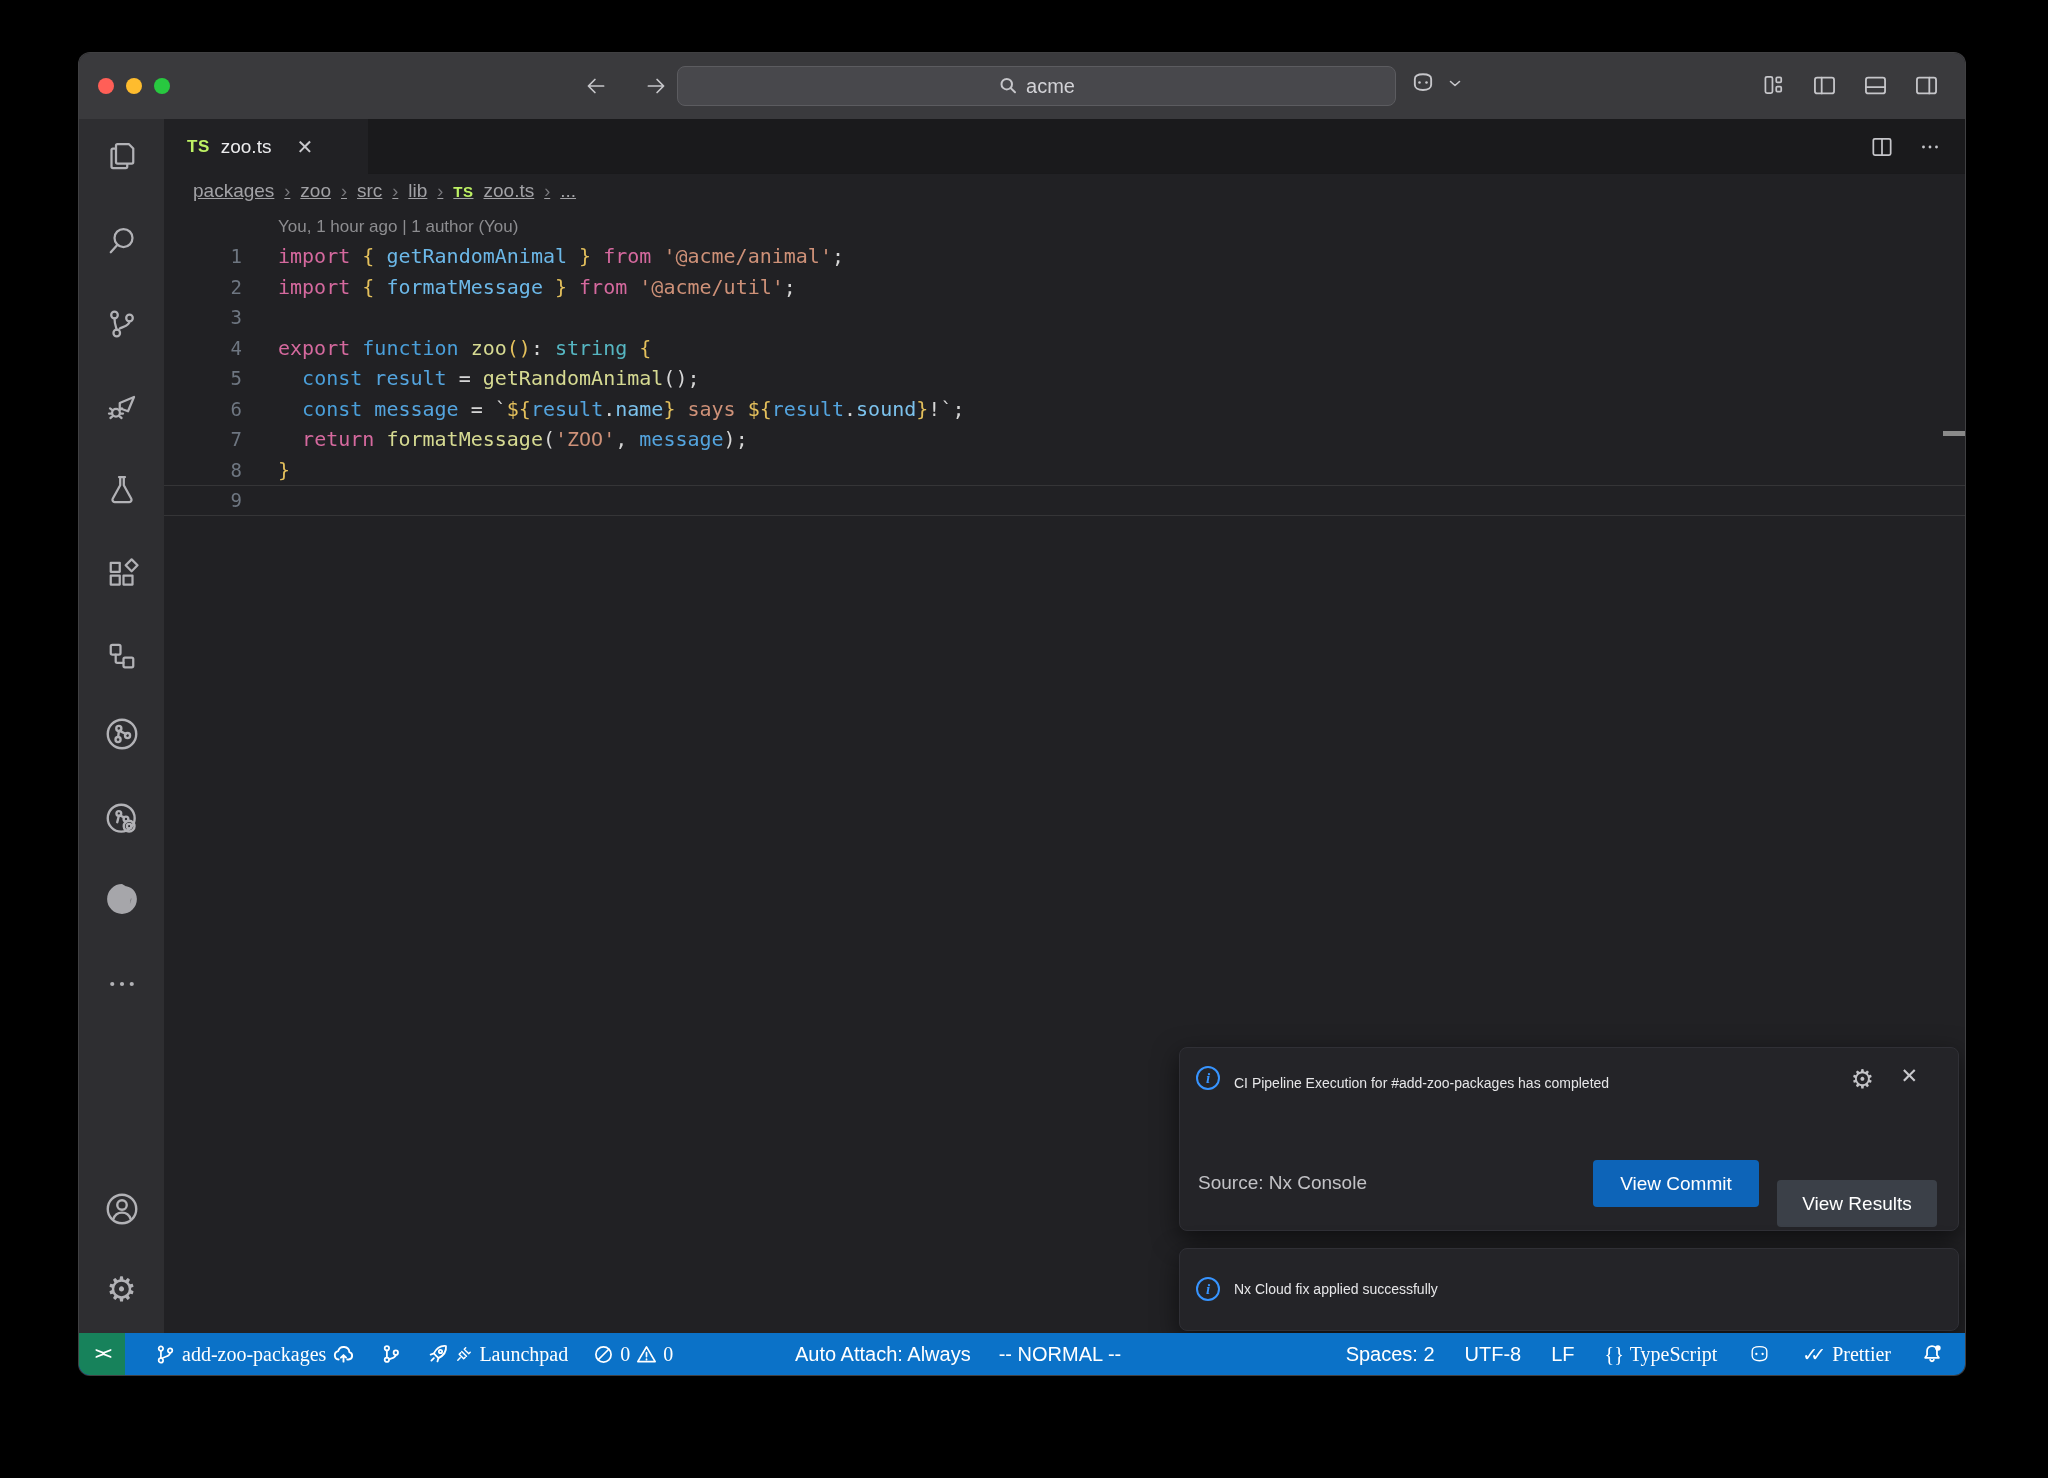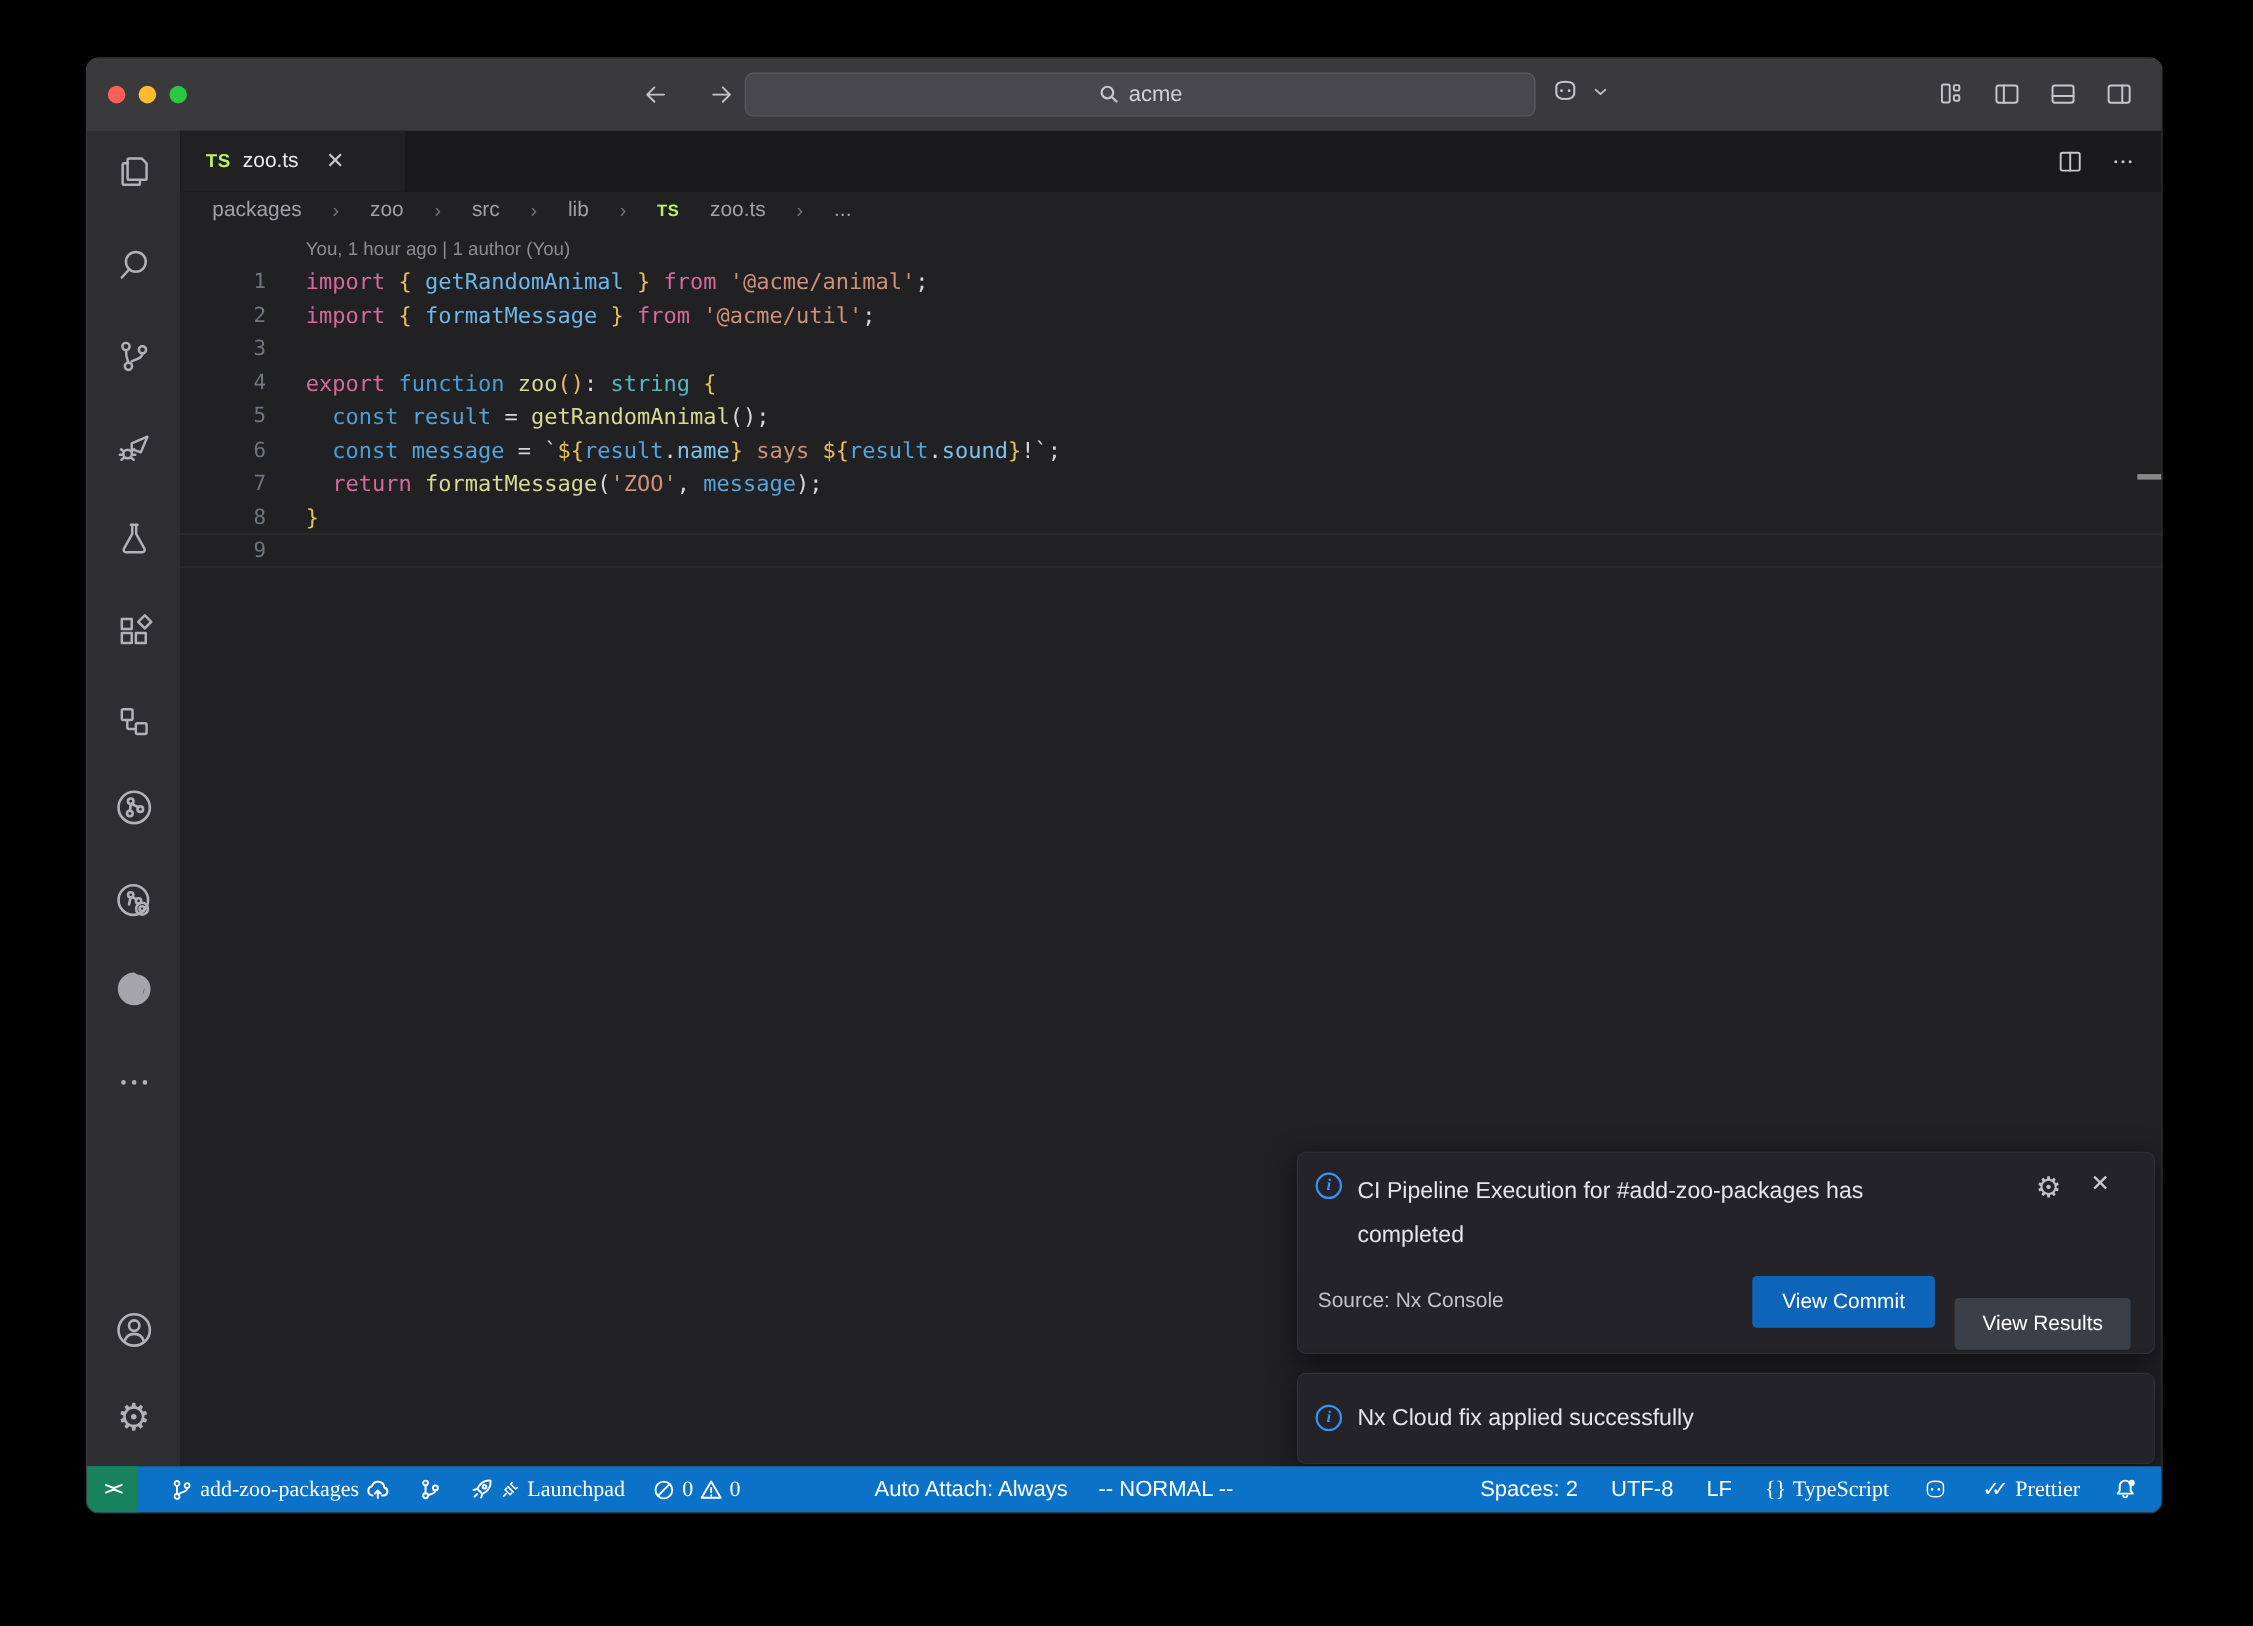--- a/index.html
+++ b/index.html
@@ -39,21 +39,21 @@
   .tabstrip { position:absolute; left:0; top:0; right:0; height:55px; background:#1a1a1c;
               border-bottom:1px solid #19191b; }
   .tab { position:absolute; left:0; top:0; width:204px; height:55px; background:#212124;
          display:flex; align-items:center; padding-left:23px; gap:11px; }
   .tab-label { color:#ececee; font-size:19px; font-weight:500; }
   .ts-badge { color:#bef264; font-weight:700; font-size:17px; letter-spacing:.5px; }
   .tab-close { margin-left:14px; color:#c9c9cd; font-size:20px; }
   .strip-actions { position:absolute; right:22px; top:0; height:55px; display:flex; align-items:center; gap:22px; }
 
   .breadcrumb { position:absolute; left:0; top:55px; right:0; height:34px; display:flex;
-                align-items:center; padding-left:29px; gap:28px; color:#a1a1a5; font-size:19px; }
+                align-items:center; padding-left:29px; gap:10px; color:#a1a1a5; font-size:19px;text-decoration:underline; }
   .breadcrumb .sep { color:#76767a; font-size:18px; }
   .breadcrumb .ts-badge { font-size:15px; }
 
   
   .editor { position:absolute; left:0; top:89px; right:0; bottom:0; font-family:"DejaVu Sans Mono", monospace; }
   .blame { position:absolute; left:114px; top:9px; color:#8d8d90; font-size:17px;
            font-family:"Liberation Sans", sans-serif; }
   .code-rows { position:absolute; left:0; top:33px; right:0; }
   .code-row { display:flex; height:30.5px; align-items:center; border-top:1px solid transparent;
               border-bottom:1px solid transparent; }
@@ -66,21 +66,21 @@
   .ruler-mark { position:absolute; right:0; top:223px; width:22px; height:5px; background:#8a8a8a; }
 
   
   .notif { position:absolute; left:1100px; width:780px; background:#242428; border:1px solid #303036;
            border-radius:8px; box-shadow:0 8px 26px rgba(0,0,0,.55); }
   .notif-1 { top:994px; height:184px; }
   .notif-2 { top:1195px; height:83px; }
   .info-badge { position:absolute; width:24px; height:24px; border:2px solid #3794ff; border-radius:50%;
                 color:#3794ff; font-size:15px; font-weight:700; display:flex; align-items:center;
                 justify-content:center; font-family:"Liberation Serif", serif; font-style:italic; }
-  .notif-msg { position:absolute; left:54px; top:15px; width:540px; color:#e6e6e8; font-size:21px;
+  .notif-msg { position:absolute; left:54px; top:15px; width:540px; color:#e6e6e8; font-size:14px;
                line-height:40px; }
   .notif-ctrl { position:absolute; top:16px; display:flex; align-items:center; }
   .notif-gear { font-size:26px; color:#c3c3c7; }
   .notif-close { font-size:21px; color:#c9c9cd; }
   .notif-source { position:absolute; left:18px; top:124px; color:#c2c2c6; font-size:19px; }
   .nbtn { position:absolute; top:112px; height:47px; border-radius:4px; color:#fff; font-size:19px;
           display:flex; align-items:center; justify-content:center; }
   .nbtn-primary { left:413px; width:166px; background:#0d64b8; }
   .nbtn-secondary { left:597px; width:160px; background:#3b4048;margin-top:20px; }
 

